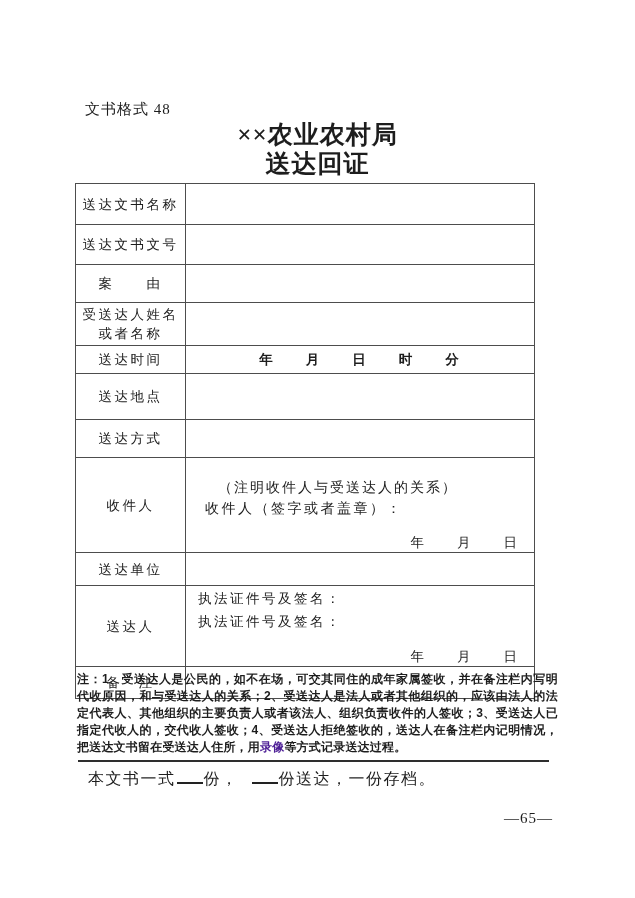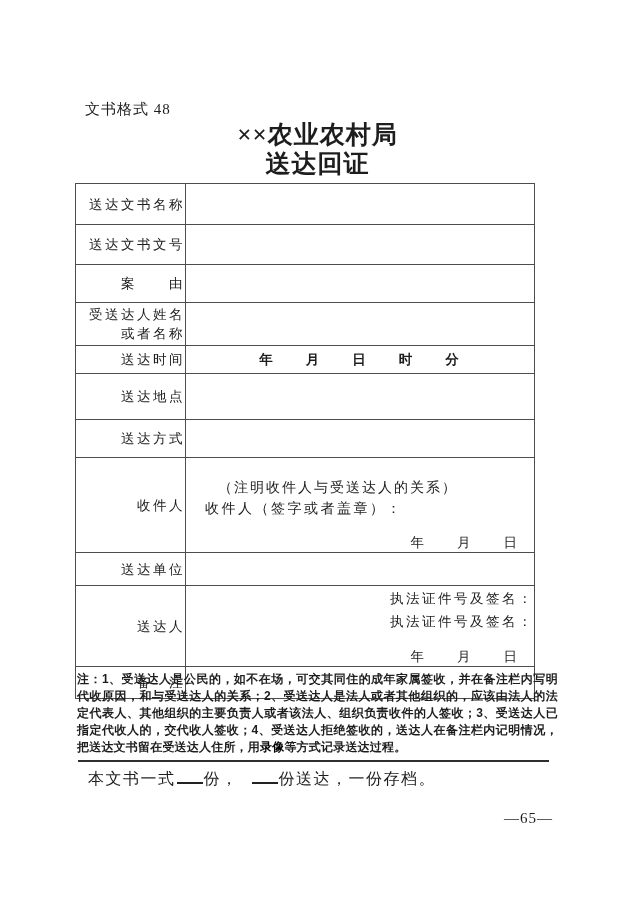--- a/index.html
+++ b/index.html
@@ -24,38 +24,38 @@
   table.form{
     position:absolute;left:75px;top:183px;width:459px;
     border-collapse:collapse;table-layout:fixed;
     border:1.5px solid #4d4d4d;
   }
   table.form td{
     border:1px solid #4d4d4d;padding:0;
     font-size:13.5px;vertical-align:middle;
   }
   td.lbl{
-    width:110px;text-align:right;letter-spacing:2.5px;
+    width:110px;text-align:center;letter-spacing:2.5px;
     line-height:19px;
   }
   td.val{letter-spacing:2px;}
   tr.r1{height:41px} tr.r2{height:40px} tr.r3{height:38px}
   tr.r4{height:43px} tr.r5{height:28px} tr.r6{height:46px}
   tr.r7{height:38px} tr.r8{height:83px} tr.r9{height:33px}
   tr.r10{height:64px} tr.r11{height:32px}
 
   .center-val{text-align:center;font-size:14px;letter-spacing:2px;font-weight:bold;}
 
   .receiver-cell{vertical-align:top;}
   .receiver-note{margin:23px 0 0 32px;font-size:14px;letter-spacing:2px;line-height:14px;}
   .receiver-sign{margin:5px 0 0 19px;font-size:14px;letter-spacing:2.5px;line-height:18px;}
   .date-line{text-align:right;padding-right:15px;font-size:13.5px;letter-spacing:2px;line-height:18px;margin-top:16px;}
 
   .server-cell{vertical-align:top;}
-  .server-line{margin:3px 0 0 12px;font-size:13.5px;letter-spacing:2.5px;line-height:20px;text-align:right;}
+  .server-line{margin:3px 0 0 12px;font-size:13.5px;letter-spacing:2.5px;line-height:20px;}
 
   .notes{
     position:absolute;left:77px;top:671px;width:481px;
     font-family:"Liberation Sans","DejaVu Sans",sans-serif;
     font-weight:bold;font-size:12px;line-height:17px;
     text-align:justify;letter-spacing:0.2px;margin:0;
   }
   .notes .red{color:#e02b20;}
 
   .footer-rule{
@@ -153,21 +153,21 @@
       </td>
     </tr>
 
     <tr class="r11">
       <td class="lbl">备　注</td>
       <td class="val"></td>
     </tr>
   </tbody>
     </table>
 
-  <p class="notes"><span>注：1、受送达人是公民的，如不在场，可交其同住的成年家属签收，并在备注栏内写明代收原因，和与受送达人的关系；2、受送达人是法人或者其他组织的，应该由法人的法定代表人、其他组织的主要负责人或者该法人、组织负责收件的人签收；3、受送达人已指定代收人的，交代收人签收；4、受送达人拒绝签收的，送达人在备注栏内记明情况，把送达文书留在受送达人住所，用</span><span class="red" style="color: #000000;">录像</span><span>等方式记录送达过程。</span></p>
+  <p class="notes"><span>注：1、受送达人是公民的，如不在场，可交其同住的成年家属签收，并在备注栏内写明代收原因，和与受送达人的关系；2、受送达人是法人或者其他组织的，应该由法人的法定代表人、其他组织的主要负责人或者该法人、组织负责收件的人签收；3、受送达人已指定代收人的，交代收人签收；4、受送达人拒绝签收的，送达人在备注栏内记明情况，把送达文书留在受送达人住所，用</span><span class="red" style="color: #4c1d95;">录像</span><span>等方式记录送达过程。</span></p>
 
   <div class="footer-rule"></div>
 
   <div class="footer-line">
     <span>本文书一式</span><span class="blank"></span><span>份，</span><span class="gap"></span><span class="blank"></span><span>份送达，一份存档。</span>
   </div>
 
   <div class="page-number">—65—</div>
 
 </div>

